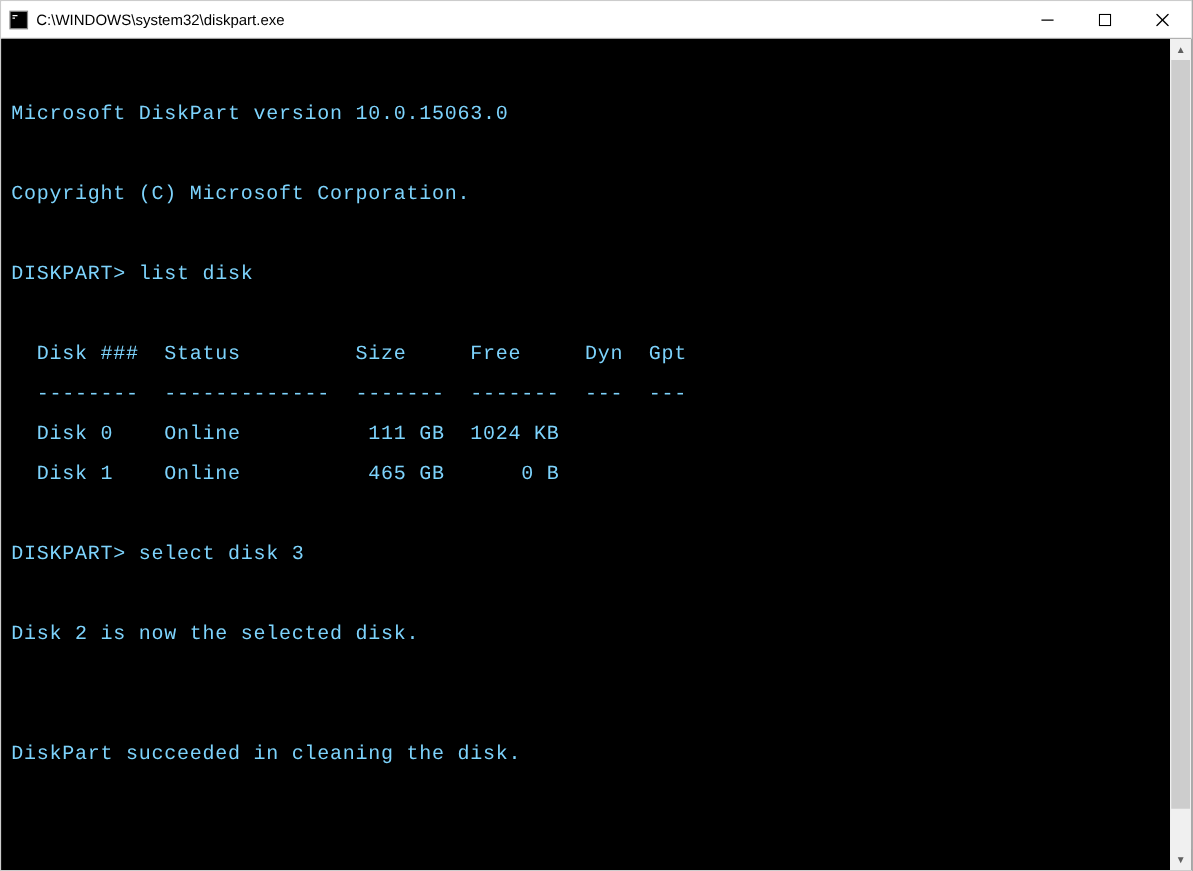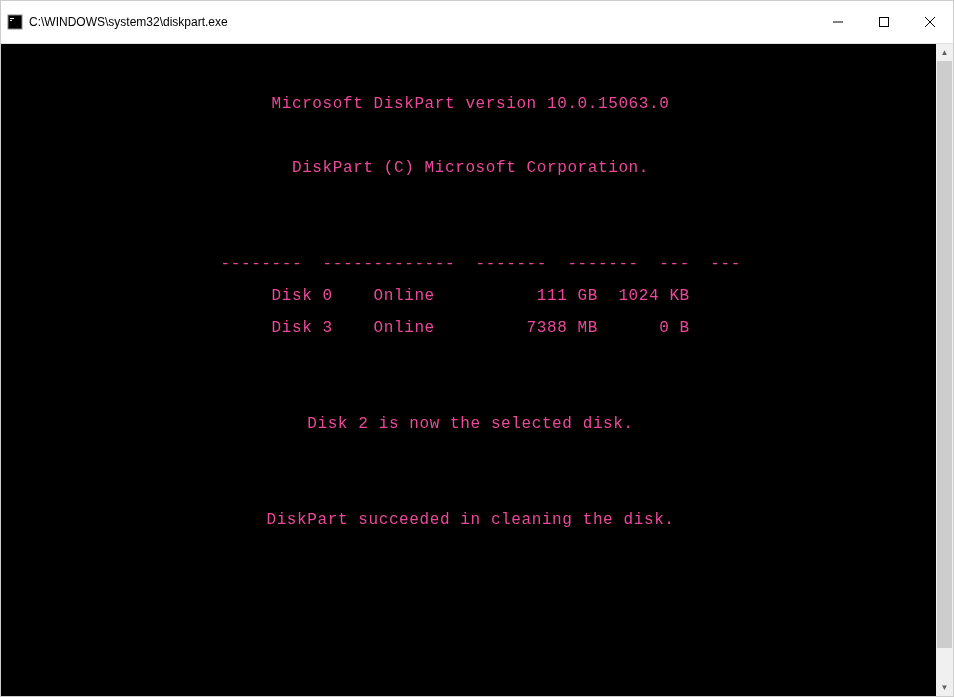--- a/index.html
+++ b/index.html
@@ -12,21 +12,21 @@
     }
     .window {
       width: 954px;
       height: 697px;
       border: 1px solid #ccc;
       display: flex;
       flex-direction: column;
       background: #fff;
     }
     .titlebar {
-      height: 43px;
+      height: 30px;
       background: #fff;
       display: flex;
       align-items: center;
       border-bottom: 1px solid #e0e0e0;
     }
     .titlebar-icon {
       width: 16px;
       height: 16px;
       margin: 0 6px;
       flex-shrink: 0;
@@ -55,29 +55,28 @@
     .win-btn svg { width: 10px; height: 10px; }
     .content-area {
       flex: 1;
       display: flex;
       background: #000;
       overflow: hidden;
     }
     .terminal {
       flex: 1;
       background: #000;
-      color: #ec4899;
+      color: #7dd3fc;
       font-family: 'Consolas', 'Courier New', monospace;
       font-size: 16px;
       line-height: 16px;
       padding: 4px 4px 4px 8px;
       white-space: pre;
       letter-spacing: 0.6px;
       overflow: hidden;
-      text-align: center;
     }
     .terminal .blank { height: 16px; }
     .scrollbar-v {
       width: 17px;
       background: #f0f0f0;
       position: relative;
     }
     .scrollbar-track {
       position: absolute;
       top: 17px;
@@ -137,27 +136,30 @@
             <line x1="10" y1="0" x2="0" y2="10" stroke="#000" stroke-width="1"></line>
           </svg>
       </button>
     </div>
   </div>
   <div class="content-area">
     <div class="terminal">
 <div class="blank"></div>
 <div>Microsoft DiskPart version 10.0.15063.0</div>
 <div class="blank"></div>
-<div>DiskPart (C) Microsoft Corporation.</div>
+<div>Copyright (C) Microsoft Corporation.</div>
 <div class="blank"></div>
+<div>DISKPART&gt; list disk</div>
 <div class="blank"></div>
+<div>  Disk ###  Status         Size     Free     Dyn  Gpt</div>
 <div>  --------  -------------  -------  -------  ---  ---</div>
 <div>  Disk 0    Online          111 GB  1024 KB</div>
-<div>  Disk 3    Online         7388 MB      0 B</div>
+<div>  Disk 1    Online          465 GB      0 B</div>
 <div class="blank"></div>
+<div>DISKPART&gt; select disk 3</div>
 <div class="blank"></div>
 <div>Disk 2 is now the selected disk.</div>
 <div class="blank"></div>
 <div class="blank"></div>
 <div>DiskPart succeeded in cleaning the disk.</div>
 
 
 
 
 

